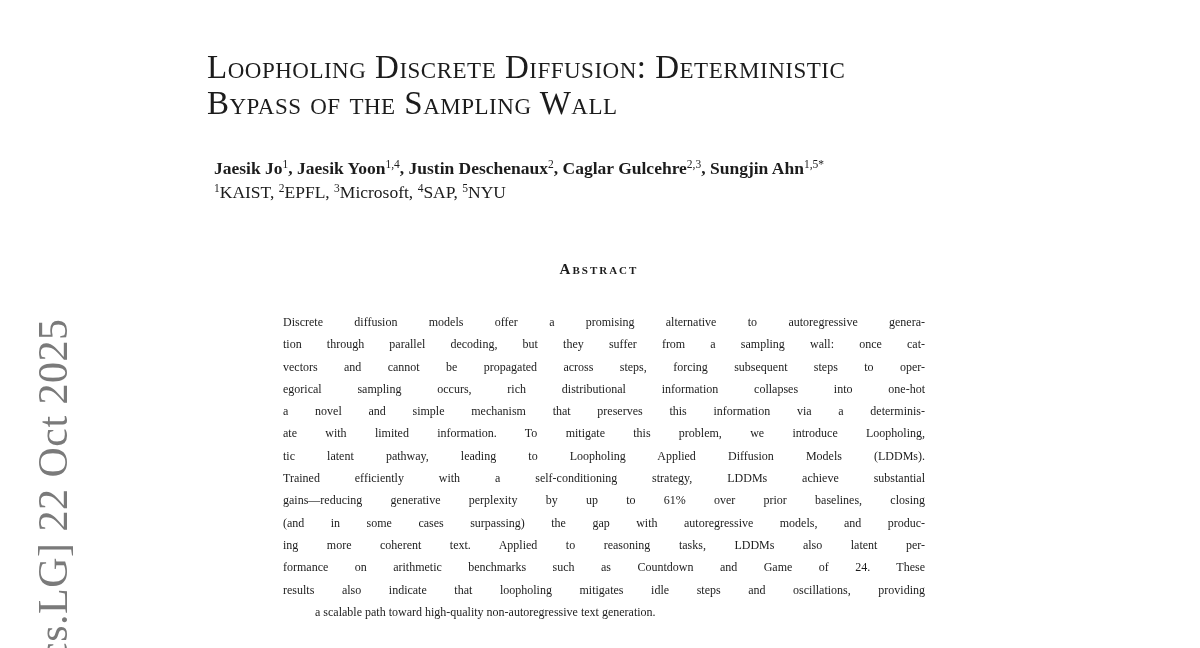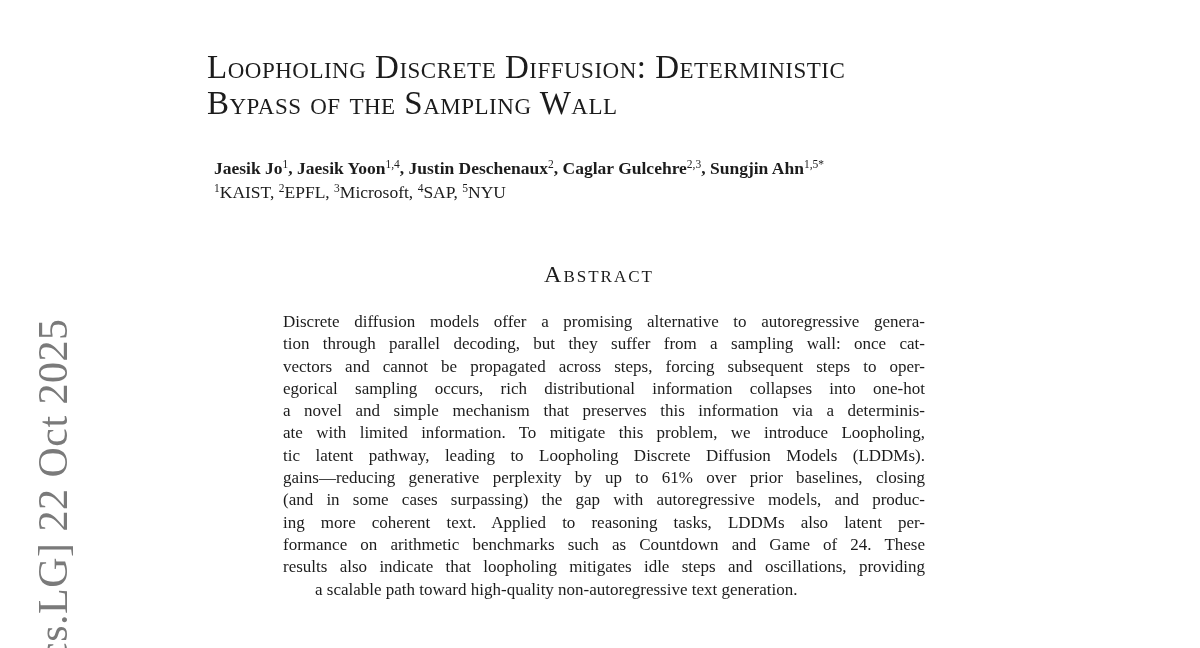--- a/index.html
+++ b/index.html
@@ -64,30 +64,30 @@
     font-weight: 400;
     white-space: nowrap;
   }
 
   
   .abstract-head {
     position: absolute;
     left: 213px; top: 261px;
     width: 772px;
     text-align: center;
-    font-size: 24px;
+    font-size: 15px;
     font-variant: small-caps;
     letter-spacing: 2px;
-    font-weight: 400;
+    font-weight: 700;
   }
   .abstract-body {
     position: absolute;
     left: 283px; top: 311px;
     width: 642px;
-    font-size: 17px;
+    font-size: 12px;
     line-height: 22.3px;
   }
   .abs-line {
     text-align: justify;
     text-align-last: justify;
     word-spacing: -1.5px;
     white-space: normal;
     overflow: hidden;
     height: 22.3px;
   }
@@ -116,21 +116,22 @@
 
   <div class="abstract-head">Abstract</div>
 
   <div class="abstract-body">
       <div class="abs-line">Discrete diffusion models offer a promising alternative to autoregressive genera-</div>
       <div class="abs-line">tion through parallel decoding, but they suffer from a sampling wall: once cat-</div>
       <div class="abs-line">vectors and cannot be propagated across steps, forcing subsequent steps to oper-</div>
       <div class="abs-line">egorical sampling occurs, rich distributional information collapses into one-hot</div>
       <div class="abs-line">a novel and simple mechanism that preserves this information via a determinis-</div>
       <div class="abs-line">ate with limited information. To mitigate this problem, we introduce Loopholing,</div>
-      <div class="abs-line">tic latent pathway, leading to Loopholing Discrete Diffusion Models (LDDMs).</div>
+      <div class="abs-line">tic latent pathway, leading to Loopholing Applied Diffusion Models (LDDMs).</div>
+      <div class="abs-line">Trained efficiently with a self-conditioning strategy, LDDMs achieve substantial</div>
       <div class="abs-line">gains—reducing generative perplexity by up to 61% over prior baselines, closing</div>
       <div class="abs-line">(and in some cases surpassing) the gap with autoregressive models, and produc-</div>
       <div class="abs-line">ing more coherent text. Applied to reasoning tasks, LDDMs also latent per-</div>
       <div class="abs-line">formance on arithmetic benchmarks such as Countdown and Game of 24. These</div>
       <div class="abs-line">results also indicate that loopholing mitigates idle steps and oscillations, providing</div>
       <div class="abs-line last">a scalable path toward high-quality non-autoregressive text generation.</div>
     </div>
 
 </div>
 

